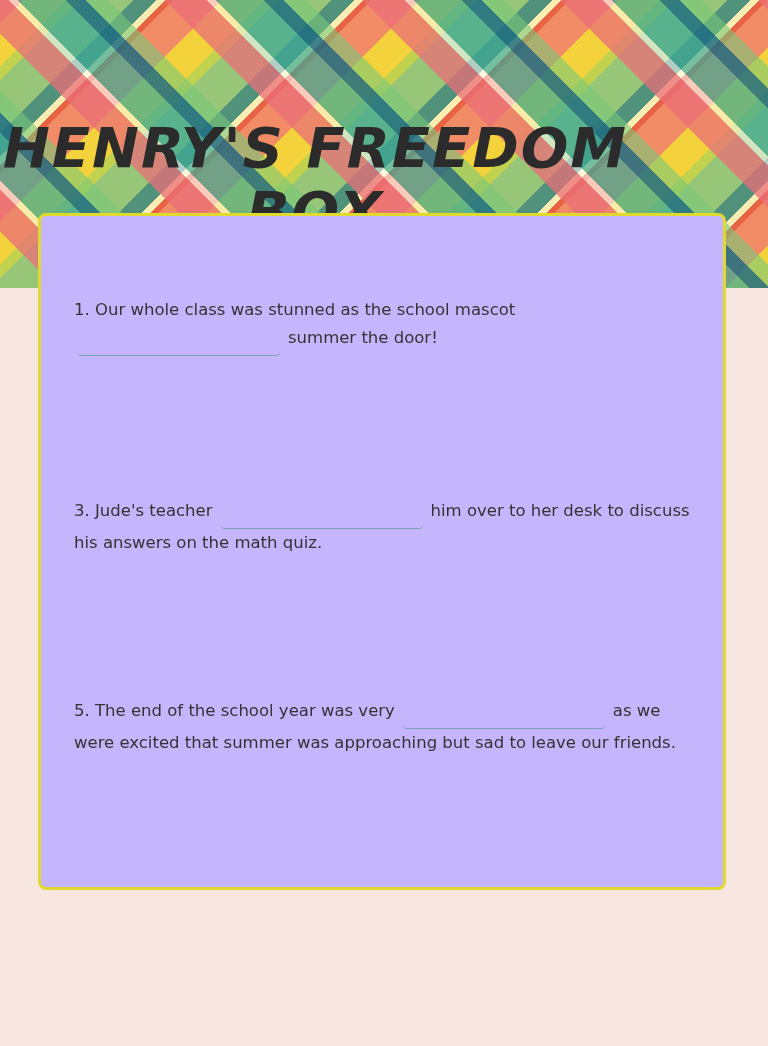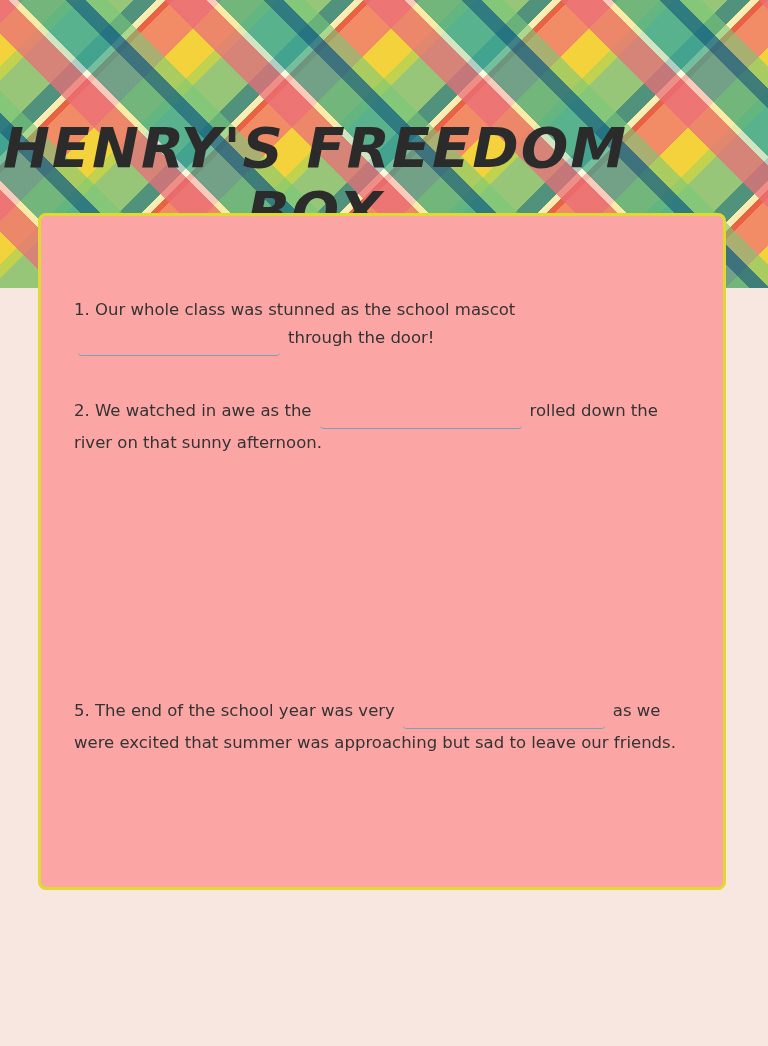--- a/index.html
+++ b/index.html
@@ -17,21 +17,21 @@
   }
   .title {
     position:absolute; left:0; top:78px; width:631px; text-align:center;
     font-family:"DejaVu Sans", sans-serif; font-weight:bold; font-style:italic;
     font-size:56px; line-height:64px; letter-spacing:2px; color:#2b2b2b;
     text-transform:uppercase;
   }
   .title span { display:block; }
   .card {
     position:absolute; left:38px; top:213px; width:688px; height:677px;
-    background:#fca5a5; border:3px solid #e0d930; border-radius:8px;
+    background:#c4b5fd; border:3px solid #e0d930; border-radius:8px;
     box-sizing:border-box;
   }
   .q {
     position:absolute; left:33px; width:625px;
     font-family:"DejaVu Sans", sans-serif; font-size:16.5px; color:#333;
     line-height:28px;
   }
   .blank {
     display:inline-block; width:198px; height:18px;
     border-bottom:1px solid #7a9fb8; border-radius:0 0 4px 4px;
@@ -47,27 +47,27 @@
 
 <h1 class="title">
   <span>Henry's Freedom Box</span>
   <span>Vocabulary</span>
 </h1>
 
 <div class="card">
 
   <div class="q" style="top:80px;">
     <span>1. Our whole class was stunned as the school mascot</span><br>
-    <input class="blank lead" type="text" style="border-top: none; border-right: none; border-left: none; border-image: initial; border-bottom: 1px solid rgb(122, 159, 184); outline: none;"><span>through the door!</span>
+    <input class="blank lead" type="text" style="border-top: none; border-right: none; border-left: none; border-image: initial; border-bottom: 1px solid rgb(122, 159, 184); outline: none;"><span>summer the door!</span>
   </div>
 
-  <div class="q" style="top:181px;">
-    <span>2. We watched in awe as the</span><input class="blank" type="text" style="border-top: none; border-right: none; border-left: none; border-image: initial; border-bottom: 1px solid rgb(122, 159, 184); outline: none;"><span>rolled down the river on that sunny afternoon.</span>
+
+  <div class="q" style="top:281px;">
+    <span>3. Jude's teacher</span><input class="blank" type="text" style="border-top: none; border-right: none; border-left: none; border-image: initial; border-bottom: 1px solid rgb(122, 159, 184); outline: none;"><span>him over to her desk to discuss his answers on the math quiz.</span>
   </div>
-
 
 
   <div class="q" style="top:481px;">
     <span>5. The end of the school year was very</span><input class="blank" type="text" style="border-top: none; border-right: none; border-left: none; border-image: initial; border-bottom: 1px solid rgb(122, 159, 184); outline: none;"><span>as we were excited that summer was approaching but sad to leave our friends.</span>
   </div>
 
 
 </div>
 
 </body></html>

